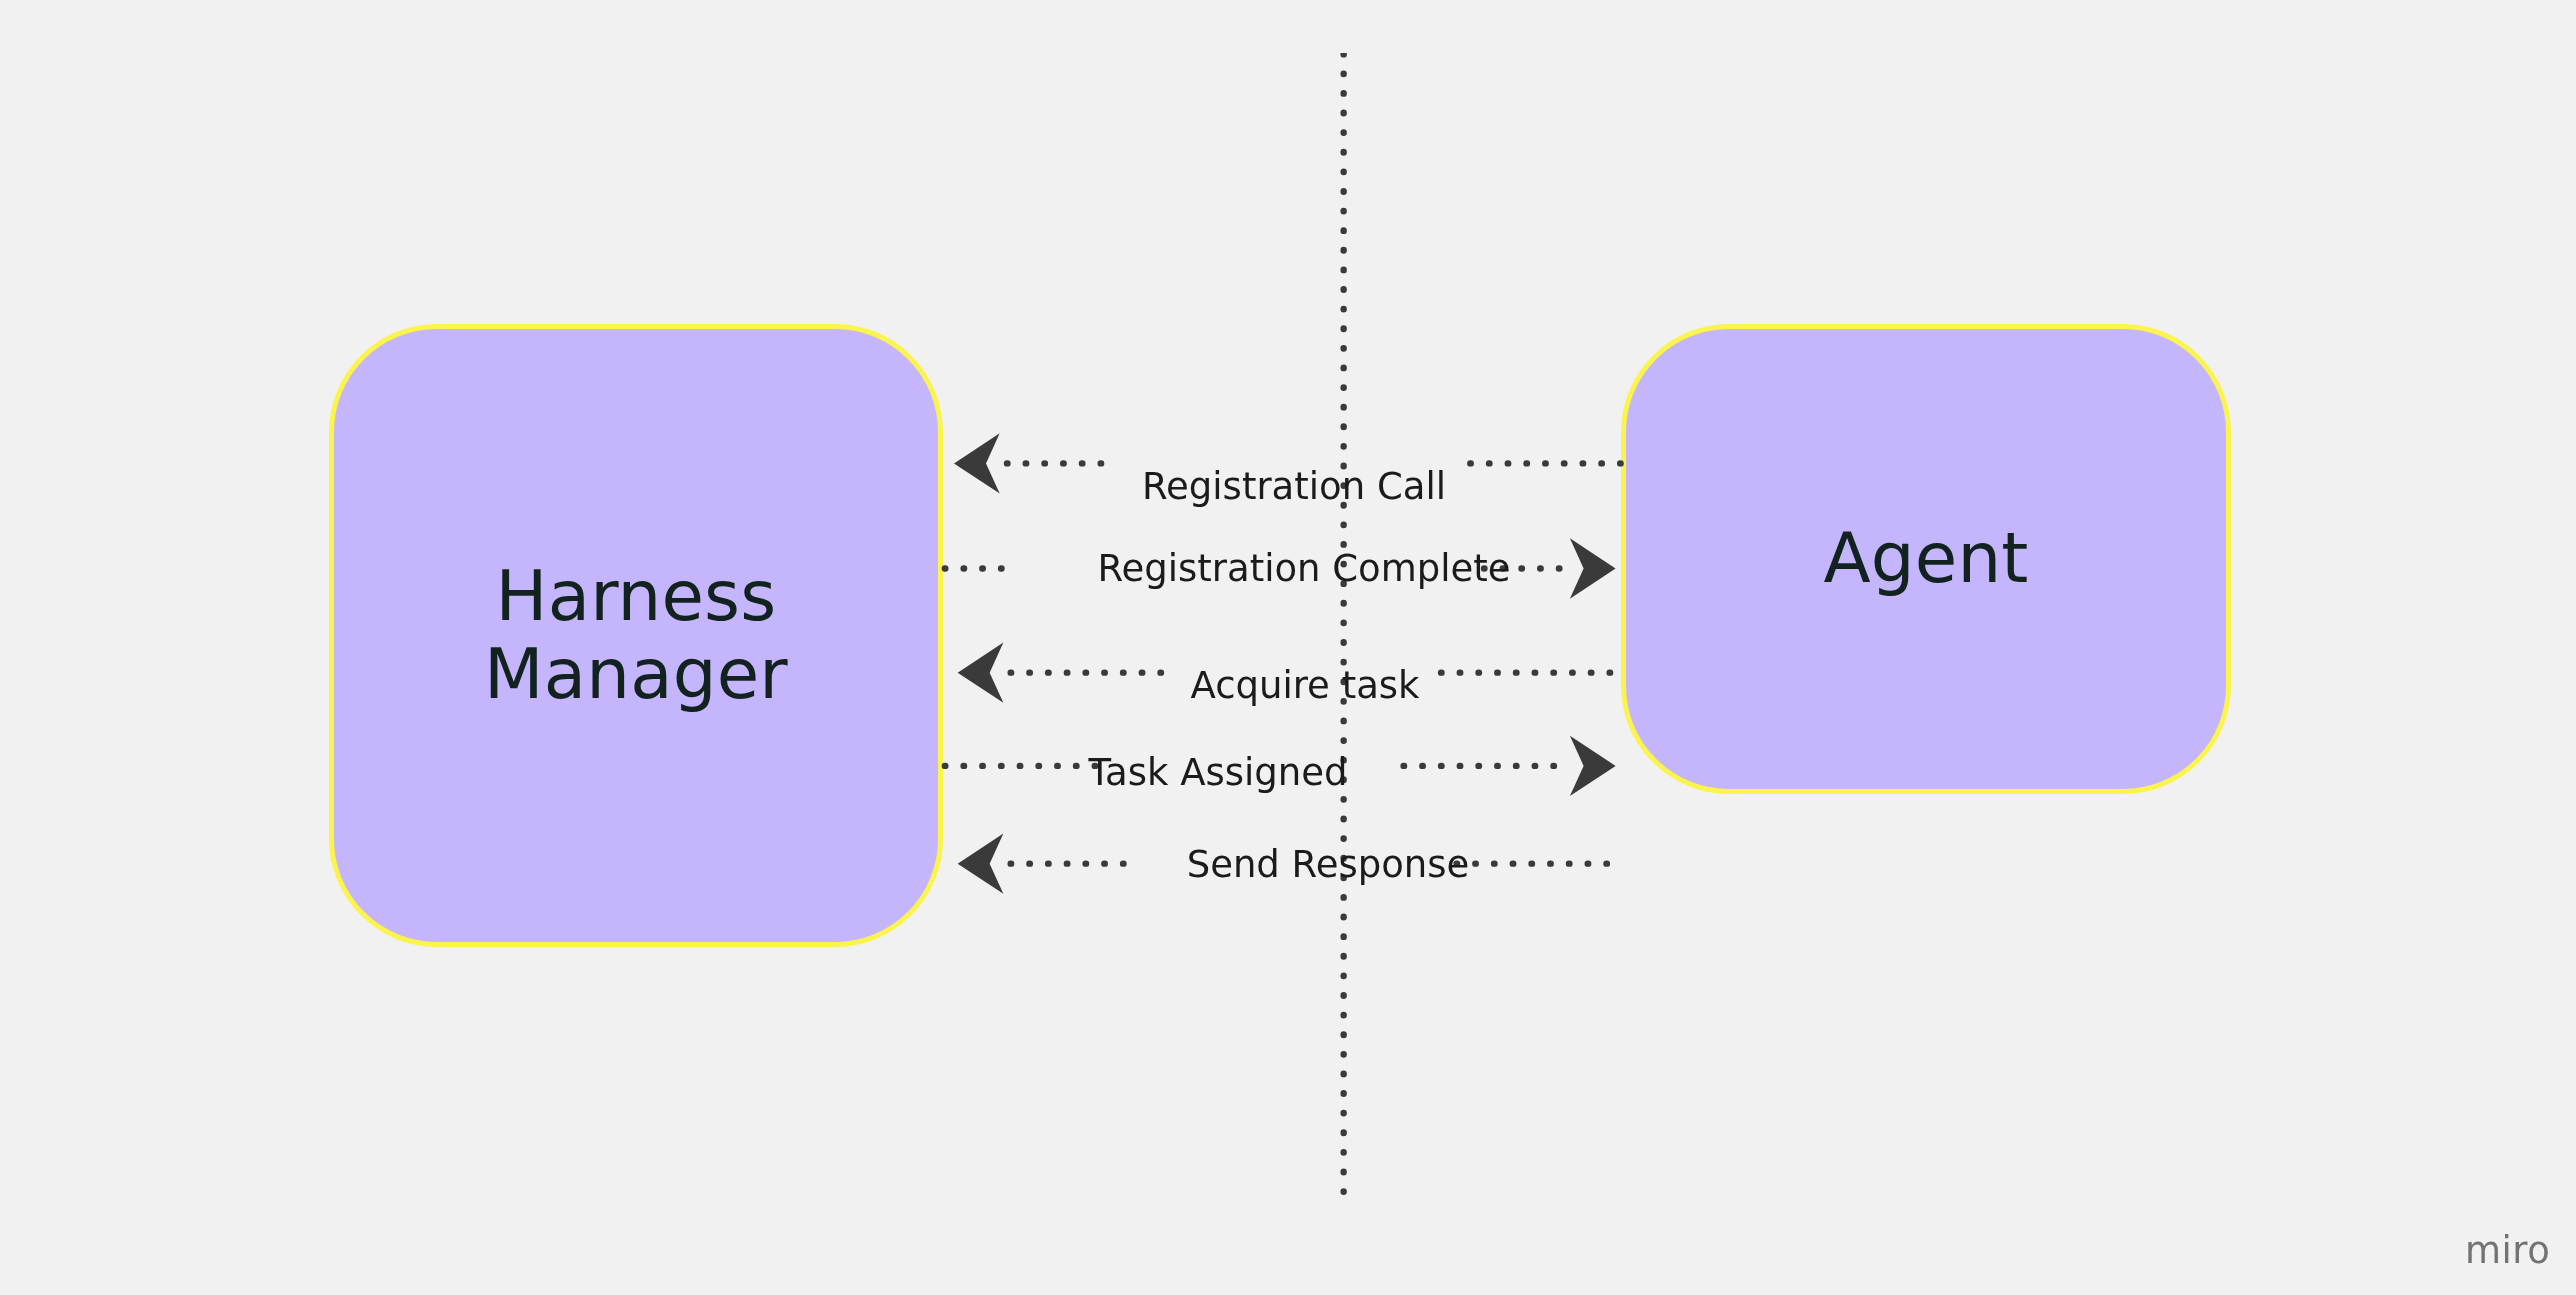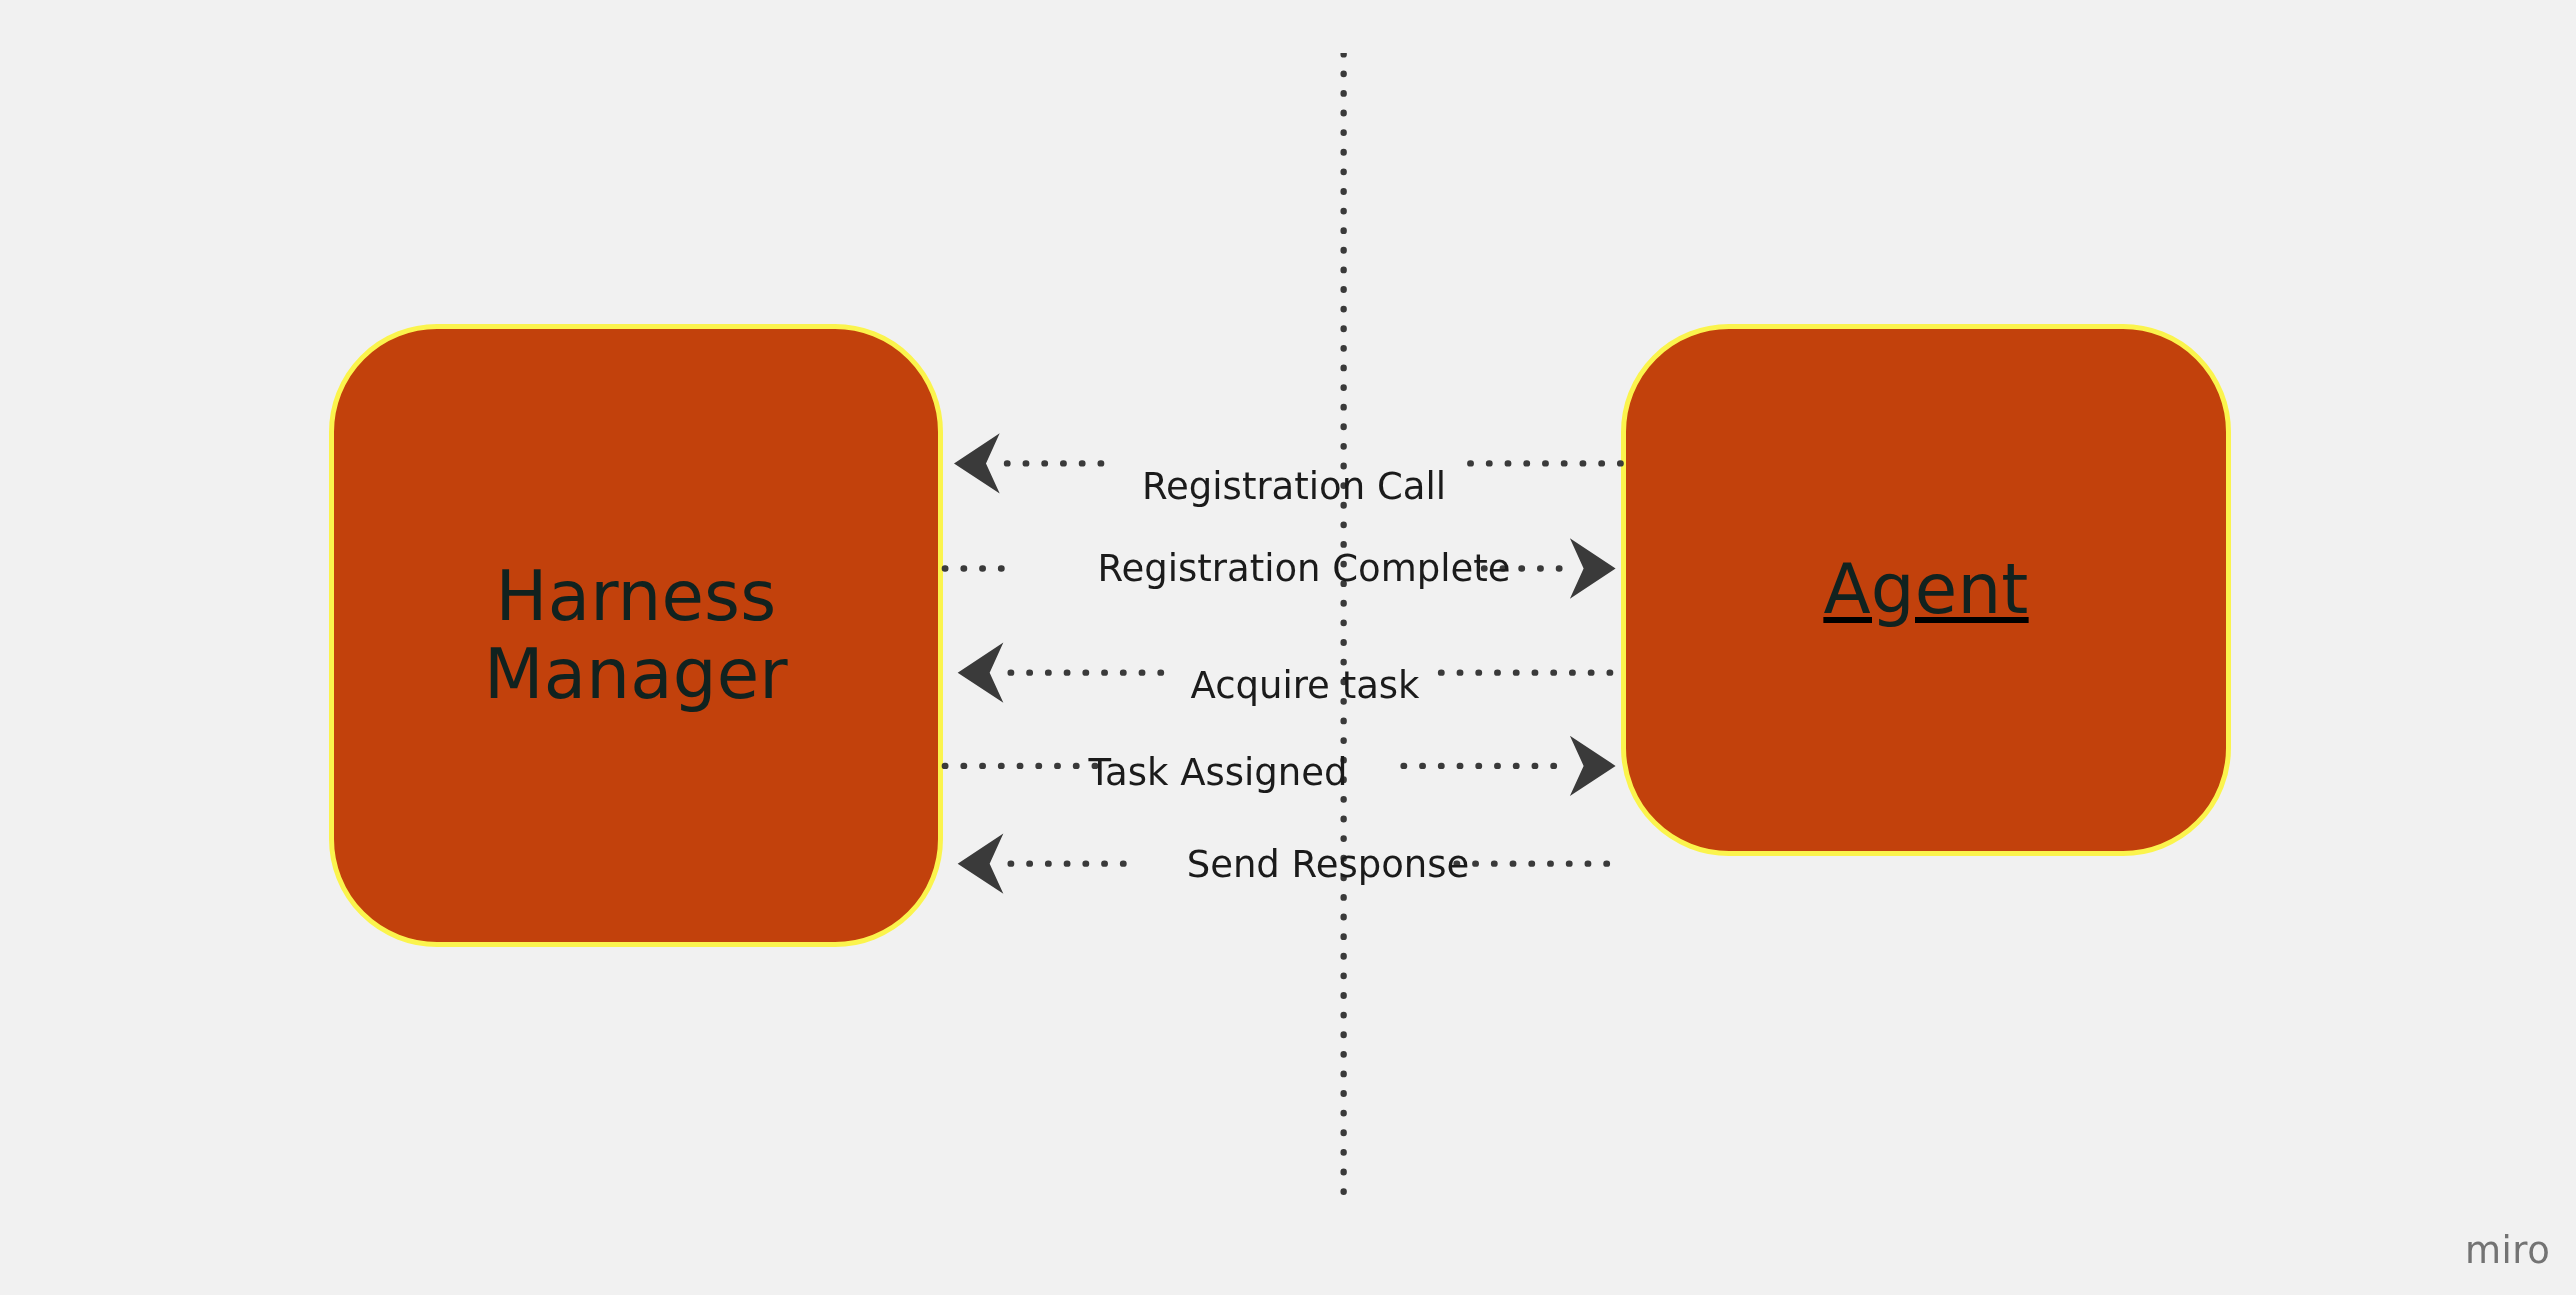--- a/index.html
+++ b/index.html
@@ -27,21 +27,21 @@
     left: 1340px;
     top: 53px;
     width: 7.3px;
     height: 1153px;
   }
 
   
   .node {
     position: absolute;
     box-sizing: border-box;
-    background: #c2410c;
+    background: #c4b5fd;
     border: 5.5px solid #fbf44d;
     border-radius: 108px;
     display: flex;
     align-items: center;
     justify-content: center;
     text-align: center;
   }
   .node-label {
     color: #11221f;
     font-size: 69px;
@@ -54,22 +54,21 @@
   #node-harness-manager {
     left: 329px;
     top: 324px;
     width: 614px;
     height: 623px;
   }
   #node-agent {
     left: 1621px;
     top: 324px;
     width: 610px;
-    height: 532px;
-    text-decoration: underline;
+    height: 470px;
   }
 
   
   .messages {
     position: absolute;
     left: 0;
     top: 0;
     width: 2576px;
     height: 1296px;
     pointer-events: none;

